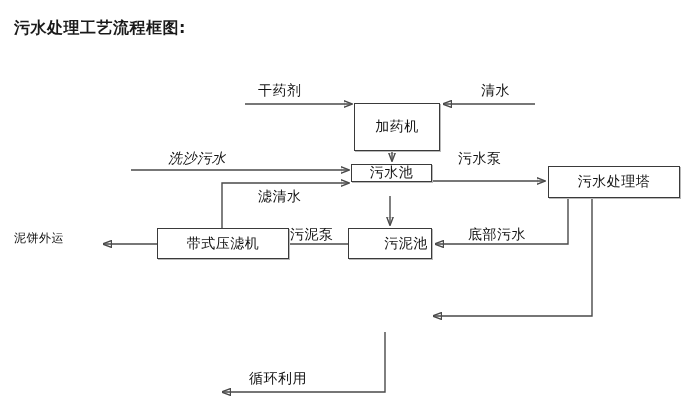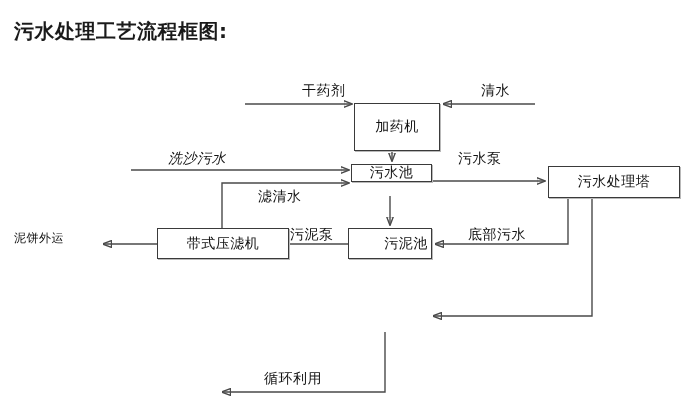--- a/index.html
+++ b/index.html
@@ -12,21 +12,21 @@
     width: 700px;
     height: 420px;
     background: #ffffff;
     font-family: "DejaVu Sans", "Liberation Sans", sans-serif;
     overflow: hidden;
   }
   #title {
     position: absolute;
     left: 14px;
     top: 18px;
-    font-size: 20px;
+    font-size: 16px;
     font-weight: bold;
     color: #1a1a1a;
     letter-spacing: 0.5px;
     white-space: nowrap;
   }
   .node {
     position: absolute;
     box-sizing: border-box;
     border: 1px solid #3a3a3a;
     background: #ffffff;
@@ -122,29 +122,29 @@
     <span>带式压滤机</span>
   </div>
 
   <div class="node" style="left:348px; top:228px; width:84px; height:31px;padding-left:32px;">
     <span>污泥池</span>
   </div>
 
 
   <div class="free-label" style="left:14px; top:230px;">泥饼外运</div>
 
-  <div class="edge-label" style="left:258px; top:82px;margin-left:44px;">干药剂</div>
+  <div class="edge-label" style="left:258px; top:82px;">干药剂</div>
 
   <div class="edge-label" style="left:481px; top:82px;">清水</div>
 
   <div class="edge-label" style="left:168px; top:150px;font-style:italic;">洗沙污水</div>
 
   <div class="edge-label" style="left:258px; top:188px;">滤清水</div>
 
   <div class="edge-label" style="left:458px; top:150px;">污水泵</div>
 
   <div class="edge-label" style="left:290px; top:226px;">污泥泵</div>
 
   <div class="edge-label" style="left:468px; top:226px;">底部污水</div>
 
-  <div class="edge-label" style="left:264px; top:370px;">循环利用</div>
+  <div class="edge-label" style="left:249px; top:370px;">循环利用</div>
 
 </div>
 
 </body></html>

